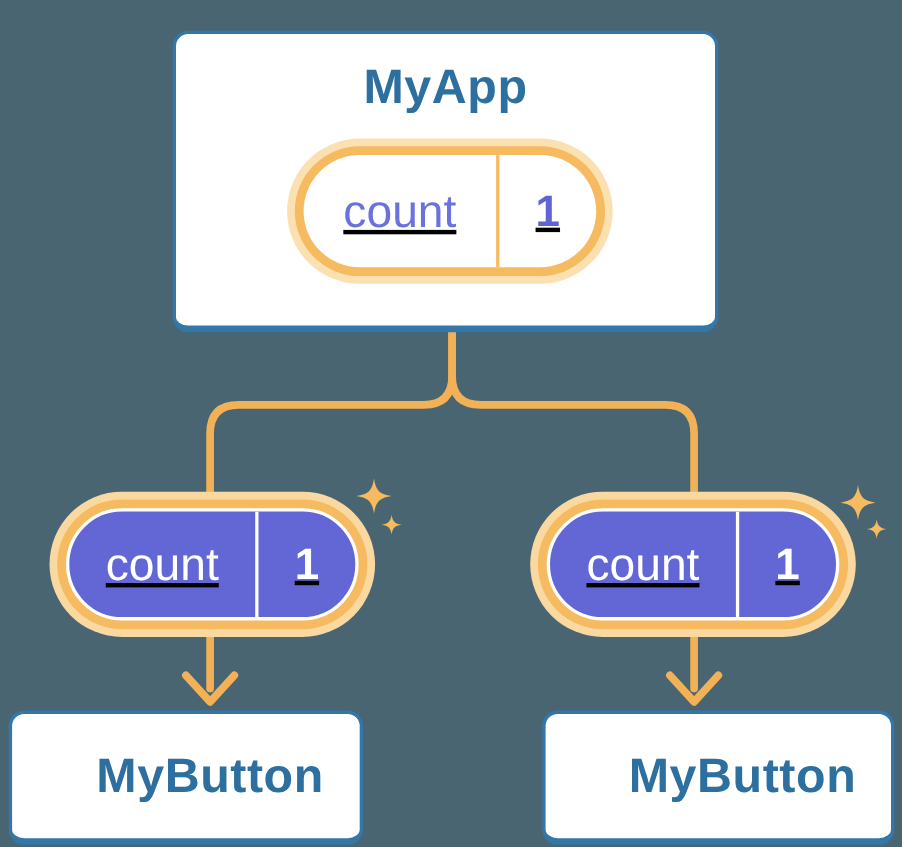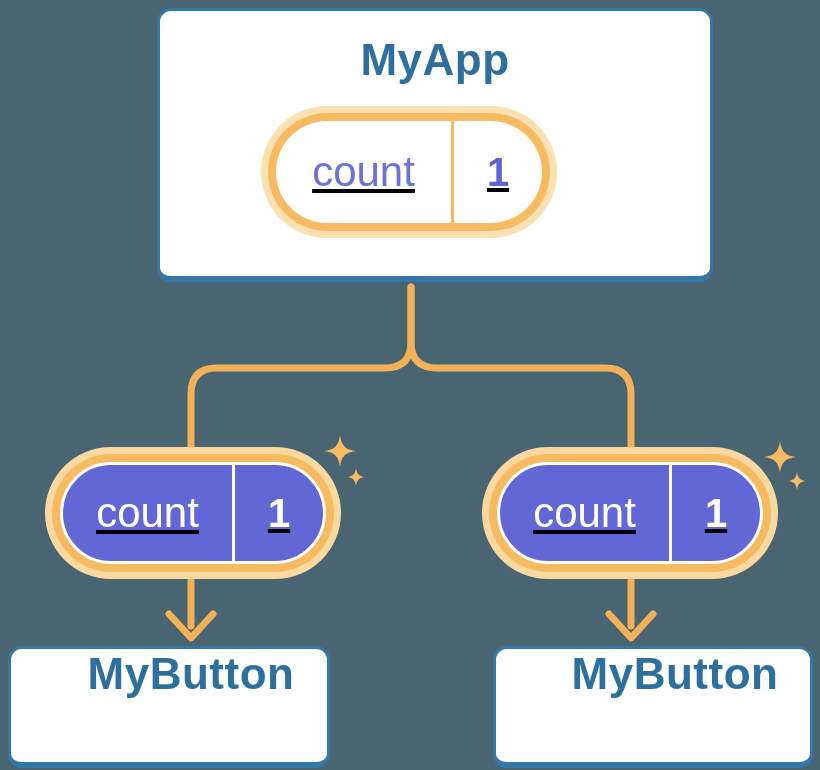--- a/index.html
+++ b/index.html
@@ -22,21 +22,21 @@
   .comp-card{
     position:absolute; box-sizing:border-box; background:var(--card-bg);
     border:3px solid var(--card-border); border-bottom-width:6px;
     border-radius:14px; z-index:2;
   }
   .comp-title{
     color:var(--title-color); font-size:44px; font-weight:600;
     letter-spacing:0.5px; white-space:nowrap;
   }
   .myapp-title{position:absolute; top:24px; left:0; right:0; text-align:center;}
-  .button-card{display:flex; align-items:flex-start; justify-content:center;padding-left:44px;}
+  .button-card{display:flex; align-items:center; justify-content:center;padding-left:44px;}
 
   .pill{
     position:absolute; border-radius:999px; padding:7px;
     background:var(--glow-light); z-index:3;
   }
   .pill.deep{background:var(--glow-deep);}
   .pill-ring{border-radius:999px; padding:8px; background:var(--orange-ring);text-decoration:underline;}
   .pill-body{
     border-radius:999px; width:266px; height:102px; background:#fff;
     display:flex; align-items:stretch; overflow:hidden;
@@ -73,21 +73,21 @@
     </g>
 
     <path class="spark" transform="translate(558,116) scale(17)" d="M0,-1 C0.09,-0.33 0.33,-0.09 1,0 C0.33,0.09 0.09,0.33 0,1 C-0.09,0.33 -0.33,0.09 -1,0 C-0.33,-0.09 -0.09,-0.33 0,-1 Z"></path>
     <path class="spark" transform="translate(578,143) scale(10)" d="M0,-1 C0.09,-0.33 0.33,-0.09 1,0 C0.33,0.09 0.09,0.33 0,1 C-0.09,0.33 -0.33,0.09 -1,0 C-0.33,-0.09 -0.09,-0.33 0,-1 Z"></path>
     <path class="spark" transform="translate(340,451) scale(16)" d="M0,-1 C0.09,-0.33 0.33,-0.09 1,0 C0.33,0.09 0.09,0.33 0,1 C-0.09,0.33 -0.33,0.09 -1,0 C-0.33,-0.09 -0.09,-0.33 0,-1 Z"></path>
     <path class="spark" transform="translate(356,477) scale(9)" d="M0,-1 C0.09,-0.33 0.33,-0.09 1,0 C0.33,0.09 0.09,0.33 0,1 C-0.09,0.33 -0.33,0.09 -1,0 C-0.33,-0.09 -0.09,-0.33 0,-1 Z"></path>
     <path class="spark" transform="translate(780,457) scale(16)" d="M0,-1 C0.09,-0.33 0.33,-0.09 1,0 C0.33,0.09 0.09,0.33 0,1 C-0.09,0.33 -0.33,0.09 -1,0 C-0.33,-0.09 -0.09,-0.33 0,-1 Z"></path>
     <path class="spark" transform="translate(797,481) scale(9)" d="M0,-1 C0.09,-0.33 0.33,-0.09 1,0 C0.33,0.09 0.09,0.33 0,1 C-0.09,0.33 -0.33,0.09 -1,0 C-0.33,-0.09 -0.09,-0.33 0,-1 Z"></path>
   </svg>
 
-  <div class="comp-card" style="left:157px; top:8px; width:556px; height:274px;">
+  <div class="comp-card" style="left:157px; top:28px; width:496px; height:274px;">
     <div class="comp-title myapp-title">MyApp</div>
     <div class="pill" style="left:101px; top:95px;">
       <div class="pill-ring">
         <div class="pill-body">
           <span class="pill-cell pill-label">count</span>
           <span class="pill-divider"></span>
           <span class="pill-cell pill-value">1</span>
         </div>
       </div>
     </div>

